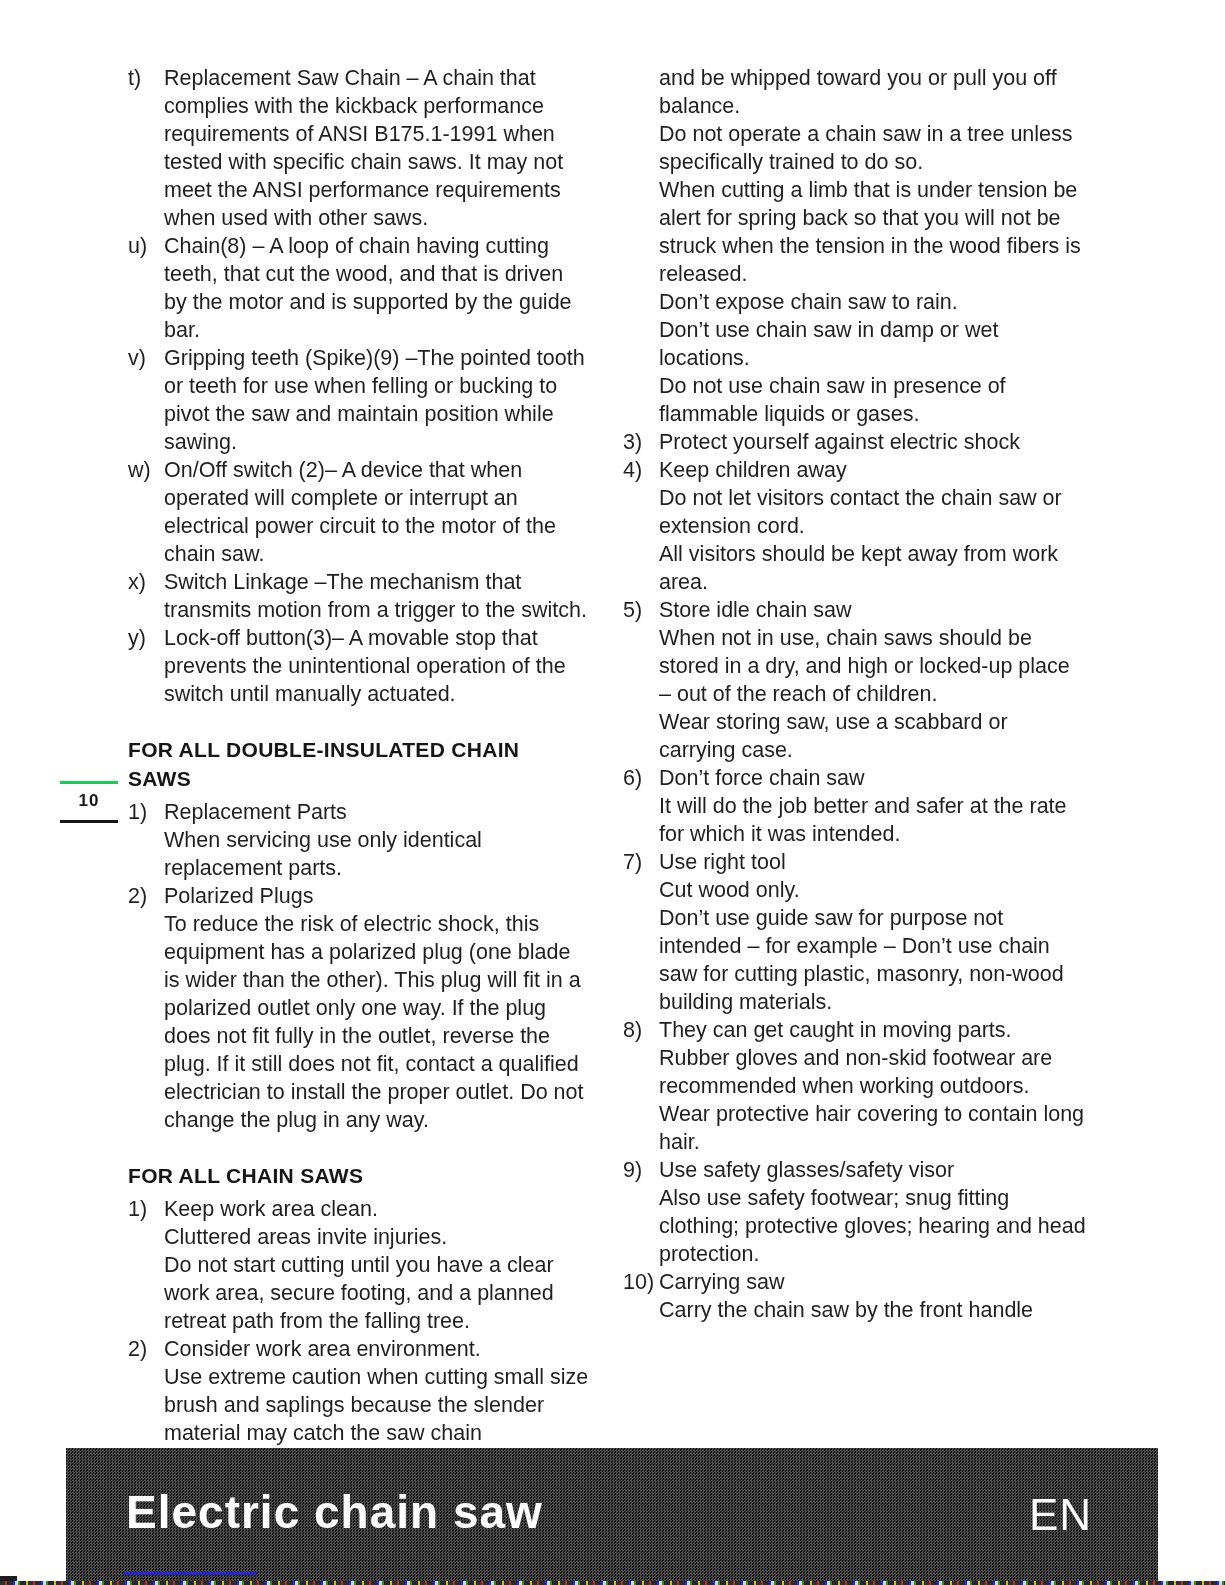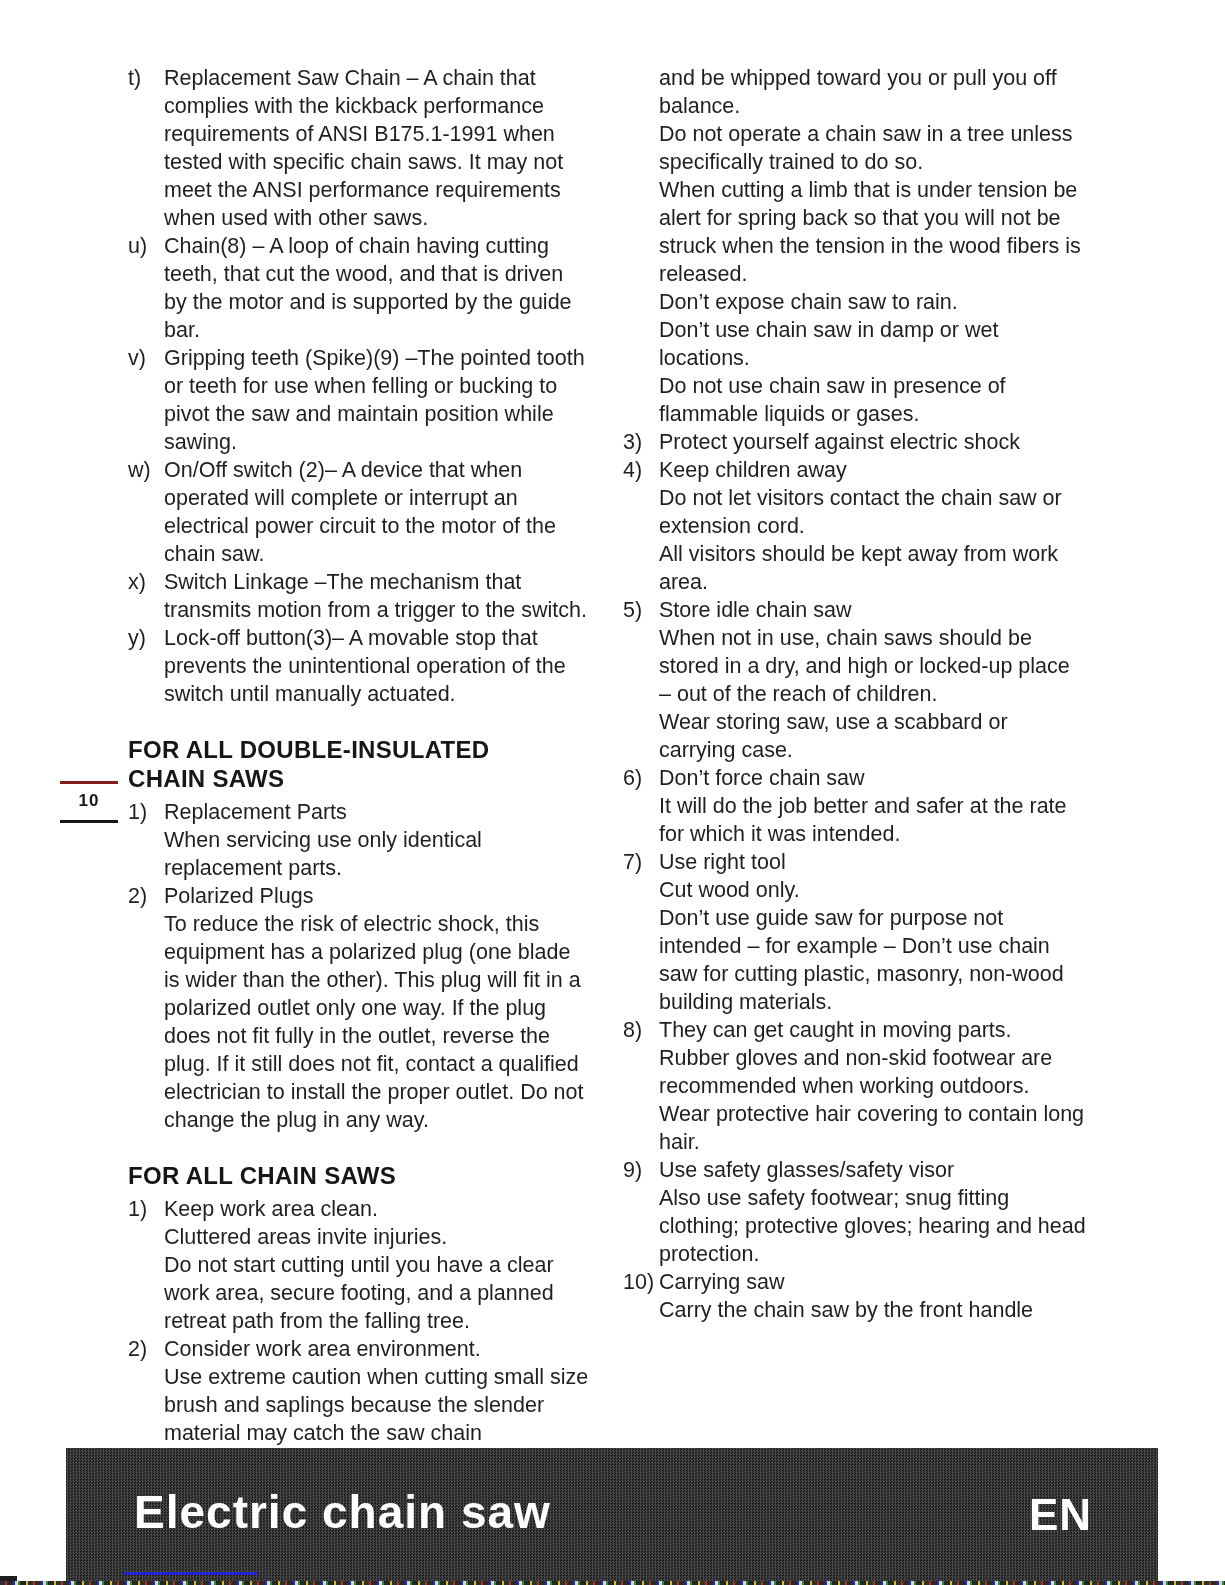--- a/index.html
+++ b/index.html
@@ -24,33 +24,33 @@
   .col-right { left: 623px; }
   .list-item { display: flex; align-items: flex-start; }
   .marker {
     flex: 0 0 36px;
     white-space: nowrap;
   }
   .item-body { flex: 1 1 auto; }
   .item-body p { margin: 0; }
   .section-heading {
     font-weight: 700;
-    font-size: 24px;
+    font-size: 21px;
     line-height: 29px;
     letter-spacing: 0.3px;
     max-width: 436px;
     margin: 27px 0 5px 0;
     color: #161616;
   }
   .page-number-box {
     position: absolute;
     left: 60px;
     top: 781px;
     width: 58px;
-    border-top: 3px solid #7f1d1d;
+    border-top: 3px solid #22c55e;
     border-bottom: 3px solid #161616;
     padding: 7px 0 9px 0;
     text-align: center;
     font-weight: 700;
     font-size: 17px;
     letter-spacing: 1px;
     color: #161616;
   }
   .footer-banner {
     position: absolute;
@@ -65,29 +65,28 @@
   .footer-title {
     position: absolute;
     left: 60px;
     top: 50%;
     transform: translateY(-56%);
     color: #ffffff;
     font-weight: 700;
     font-size: 46px;
     letter-spacing: 1px;
     white-space: nowrap;
-    margin-left: 8px;
   }
   .language-badge {
     position: absolute;
     right: 66px;
     top: 50%;
     transform: translateY(-50%);
     color: #ffffff;
-    font-weight: 700;
+    font-weight: 400;
     font-size: 44px;
     letter-spacing: 1px;
   }
   .footer-underline {
     position: absolute;
     left: 58px;
     bottom: 6px;
     width: 133px;
     height: 3px;
     background: #2525cf;

